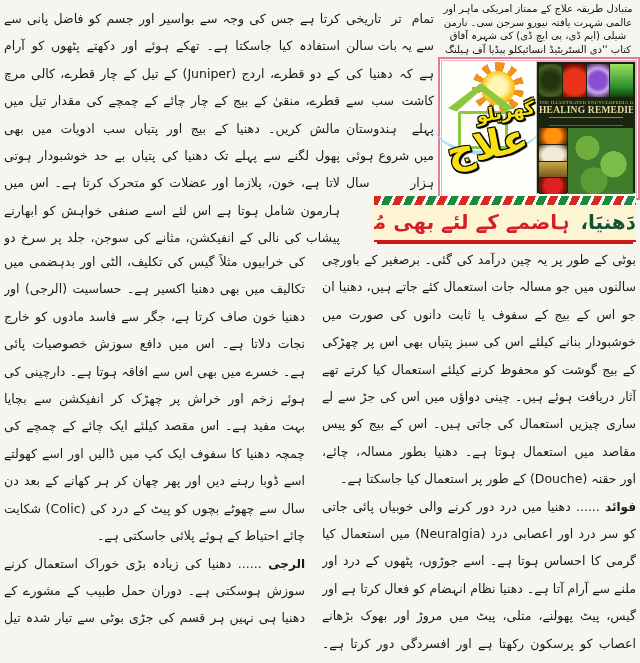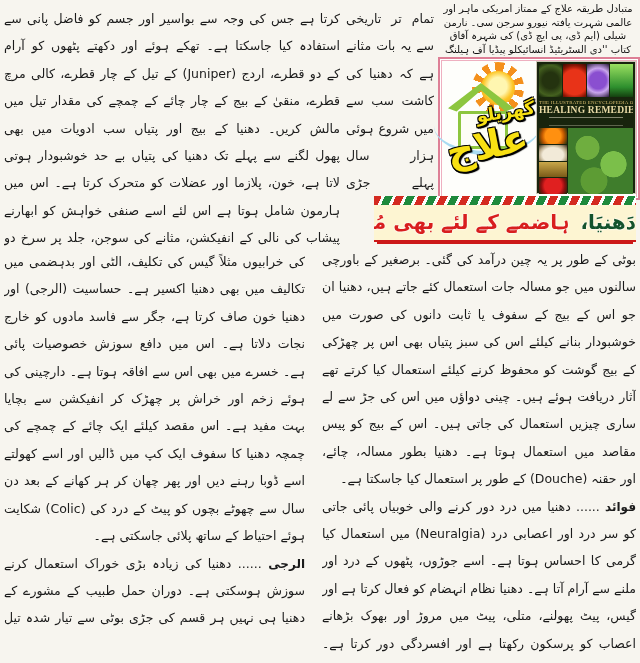--- a/index.html
+++ b/index.html
@@ -78,23 +78,24 @@
       <div class="tline">قطرے، منقیٰ کے بیج کے چار چائے کے چمچے کی مقدار تیل میں شامل کر کے متاثرہ پٹھوں پر</div>
       <div class="tline">مالش کریں۔ دھنیا کے بیج اور پتیاں سب ادویات میں بھی استعمال ہوتی ہیں۔ پودے پر</div>
       <div class="tline">پھول لگنے سے پہلے تک دھنیا کی پتیاں بے حد خوشبودار ہوتی ہیں۔ دھنیا پیشاب اور پسینہ</div>
       <div class="tline">لاتا ہے، خون، پلازما اور عضلات کو متحرک کرتا ہے۔ اس میں چونکہ Phyto-estrogen</div>
       <div class="tline">ہارمون شامل ہوتا ہے اس لئے اسے صنفی خواہش کو ابھارنے والا بھی قرار دیا جاتا ہے۔</div>
       <div class="tline">پیشاب کی نالی کے انفیکشن، مثانے کی سوجن، جلد پر سرخ دو وڑے، کھال جلنے، نظام ہضم</div>
     </div>
 
   <div class="tcol col-mid">
       <div class="tline">تمام تر تاریخی شواہد</div>
-      <div class="tline">سے یہ بات مثانے</div>
+      <div class="tline">سے یہ بات سالن</div>
       <div class="tline">ہے کہ دھنیا کی</div>
       <div class="tline">کاشت سب سے</div>
+      <div class="tline">پہلے ہندوستان</div>
       <div class="tline">میں شروع ہوئی اور</div>
       <div class="tline">ہزار سال</div>
       <div class="tline">پہلے جڑی</div>
     </div>
 
   <div class="attribution">متبادل طریقہ علاج کے ممتاز امریکی ماہر اور عالمی شہرت یافتہ نیورو سرجن سی۔ نارمن شیلی (ایم ڈی، پی ایچ ڈی) کی شہرہ آفاق کتاب ''دی السٹریٹیڈ انسائیکلو پیڈیا آف ہیلنگ ریمیڈیز'' سے ماخوذ</div>
 
   <div class="frame">
     <div class="logo">
       <div class="sun"></div>
@@ -138,21 +139,21 @@
       <div class="tline">کی خرابیوں مثلاً گیس کی تکلیف، الٹی اور بدہضمی میں دھنیا بھی مفید پایا گیا ہے۔ سانس کی</div>
       <div class="tline">تکالیف میں بھی دھنیا اکسیر ہے۔ حساسیت (الرجی) اور تپ کاہی کی علامتیں دور کرتا ہے۔</div>
       <div class="tline">دھنیا خون صاف کرتا ہے، جگر سے فاسد مادوں کو خارج کرتا ہے اور جسم کو گرمی اور بخار سے</div>
       <div class="tline">نجات دلاتا ہے۔ اس میں دافع سوزش خصوصیات پائی جاتی ہیں اس لئے آرتھرائٹس میں مفید</div>
       <div class="tline">ہے۔ خسرے میں بھی اس سے افاقہ ہوتا ہے۔ دارچینی کی طرح دھنیا کا سفوف بھی کٹے</div>
       <div class="tline">ہوئے زخم اور خراش پر چھڑک کر انفیکشن سے بچایا جاسکتا ہے۔ دھنیا کی چائے ہاضمے کیلئے</div>
       <div class="tline">بہت مفید ہے۔ اس مقصد کیلئے ایک چائے کے چمچے کی مقدار دھنیا کے بیج پیس لیں یا آدھا</div>
       <div class="tline">چمچہ دھنیا کا سفوف ایک کپ میں ڈالیں اور اسے کھولتے پانی سے بھر دیں، پانچ منٹ تک</div>
       <div class="tline">اسے ڈوبا رہنے دیں اور پھر چھان کر ہر کھانے کے بعد دن میں تین بار استعمال کریں۔ دو</div>
       <div class="tline">سال سے چھوٹے بچوں کو پیٹ کے درد کی (Colic) شکایت میں اسکی نصف مقدار کی</div>
-      <div class="tline">ہوئے احتیاط کے ساتھ پلائی جاسکتی ہے۔</div>
+      <div class="tline">چائے احتیاط کے ہوئے پلائی جاسکتی ہے۔</div>
     </div>
   <div class="hline caution-line"><span class="head">الرجی</span><span> ...... دھنیا کی زیادہ بڑی خوراک استعمال کرنے سے گردوں میں</span></div>
   <div class="tcol col-left-bot">
       <div class="tline">سوزش ہوسکتی ہے۔ دوران حمل طبیب کے مشورے کے بغیر استعمال نہ کریں۔ صرف</div>
       <div class="tline">دھنیا ہی نہیں ہر قسم کی جڑی بوٹی سے تیار شدہ تیل بچوں کی پہنچ سے دور رکھیں۔</div>
     </div>
 
   <div class="tcol col-right-top">
       <div class="tline">بوٹی کے طور پر یہ چین درآمد کی گئی۔ برصغیر کے باورچی خانوں میں تیار ہونے والے بیشتر</div>
       <div class="tline">سالنوں میں جو مسالہ جات استعمال کئے جاتے ہیں، دھنیا ان کا ایک لازمی جزو ہوتا ہے</div>

